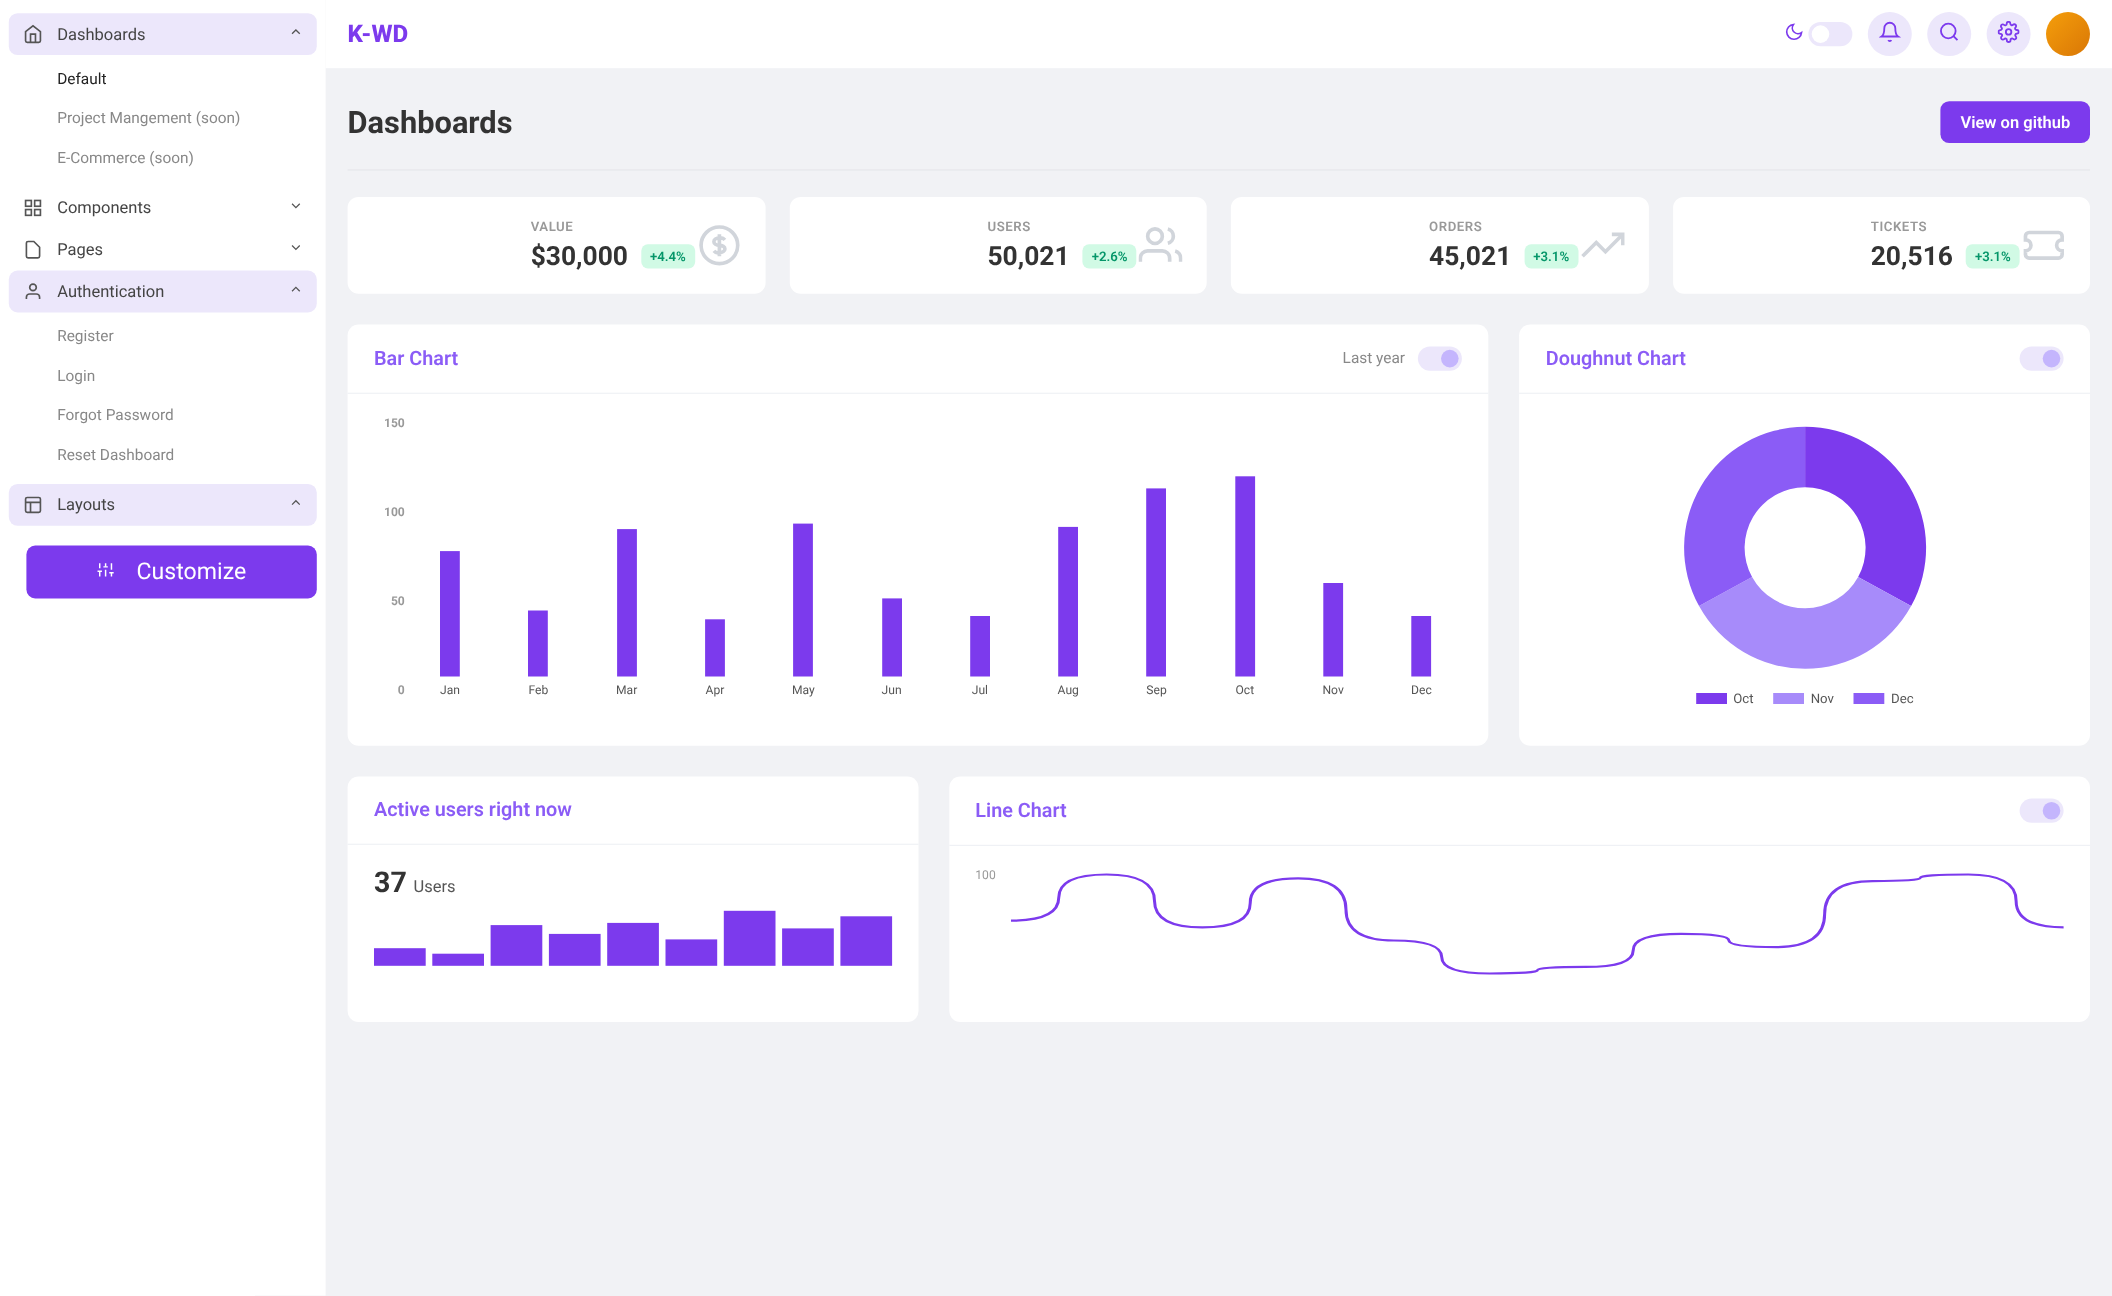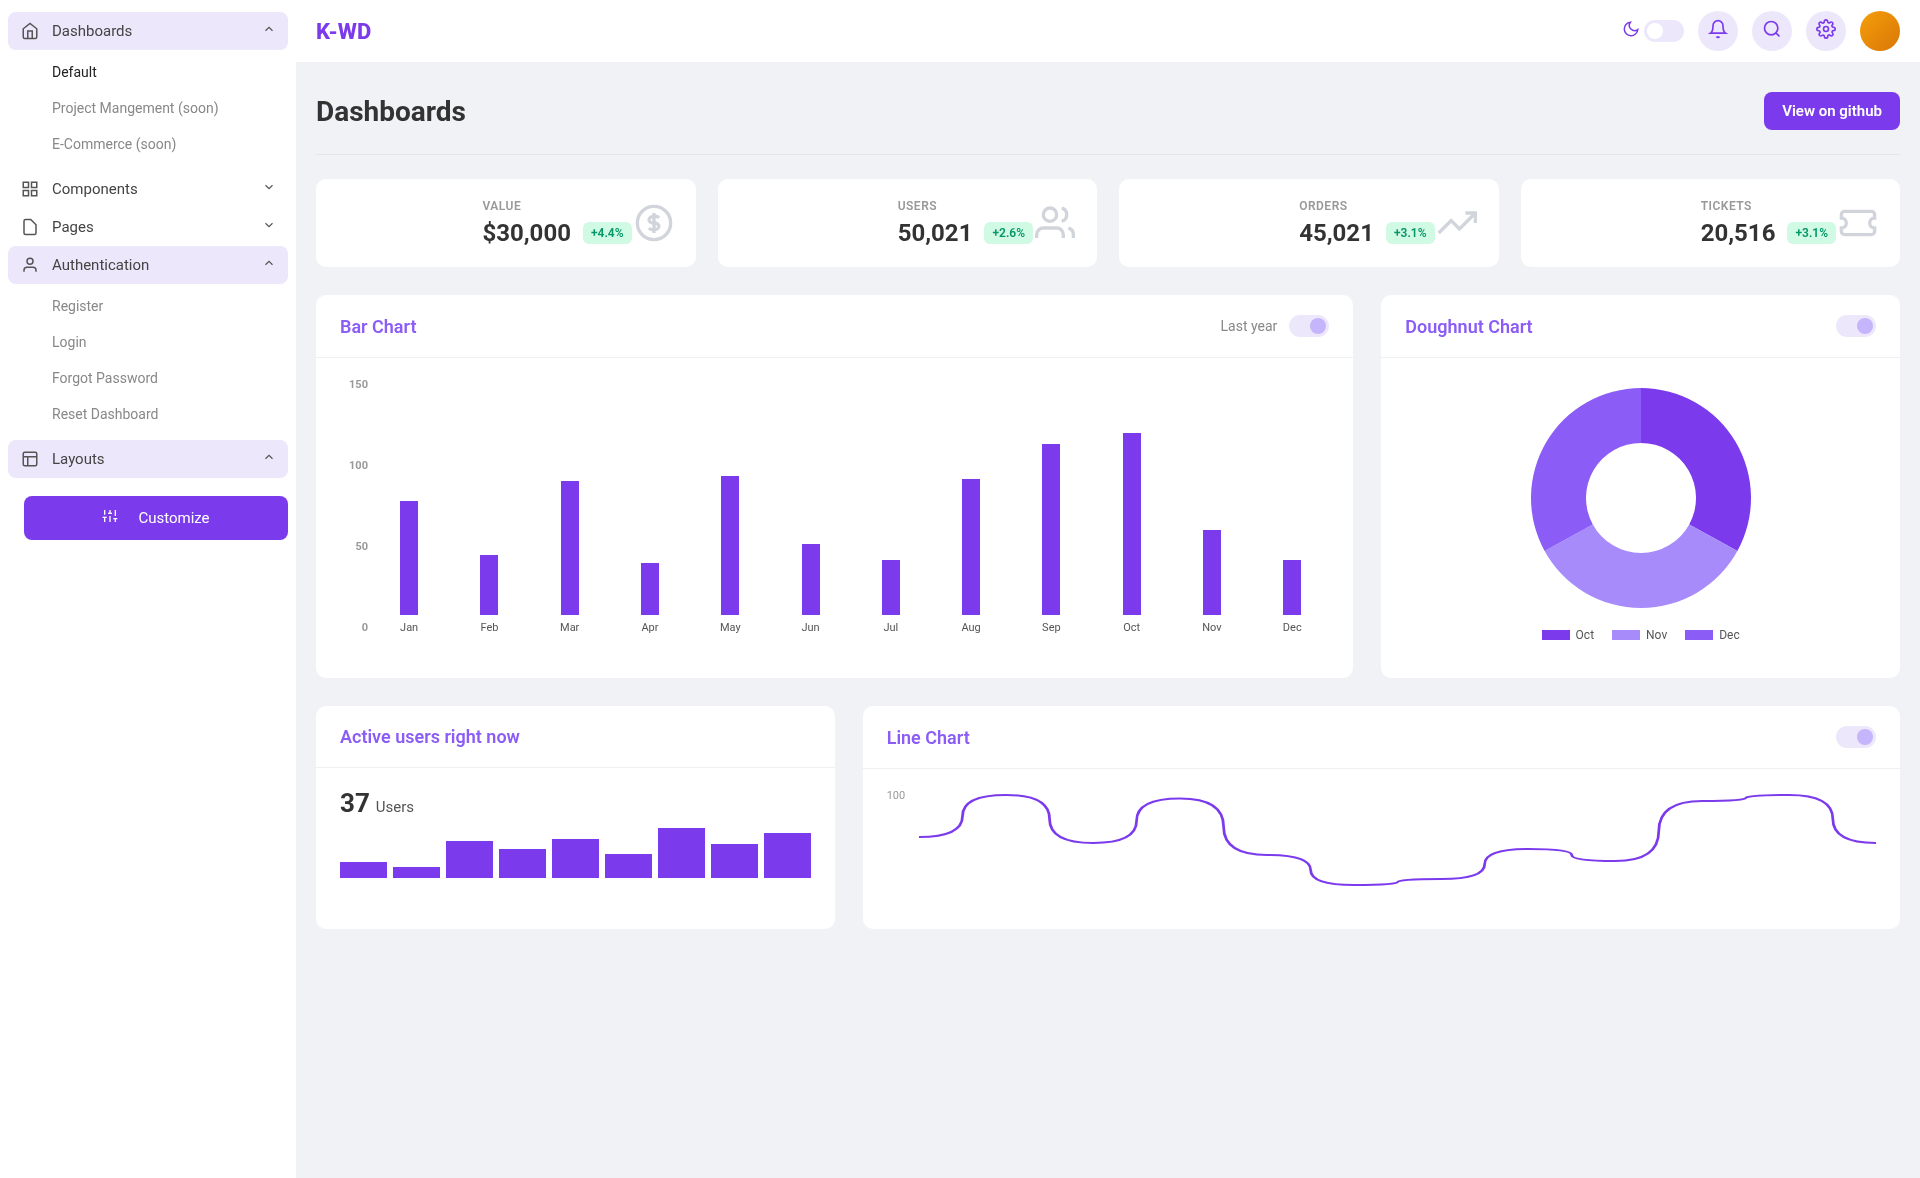--- a/index.html
+++ b/index.html
@@ -5,21 +5,21 @@
 * { margin:0; padding:0; box-sizing:border-box; font-family:-apple-system,BlinkMacSystemFont,"Segoe UI",Roboto,sans-serif; }
 body { background:#f1f2f5; color:#333; display:flex; min-height:100vh; }
 .sidebar { width:296px; background:#fff; padding:12px 8px; display:flex; flex-direction:column; }
 .nav-item { display:flex; align-items:center; padding:10px 12px; border-radius:8px; color:#444; font-size:15px; cursor:pointer; }
 .nav-item.expanded { background:#ece7fb; }
 .nav-item .icon { width:20px; margin-right:12px; display:flex; align-items:center; justify-content:center; }
 .nav-item .chev { margin-left:auto; }
 .sub-items { padding:4px 0 8px 0; }
 .sub-item { padding:10px 12px 10px 44px; color:#888; font-size:14px; cursor:pointer; }
 .sub-item.active { color:#222; }
-.customize-btn { margin-top:18px; display:flex; align-items:center; justify-content:center; gap:20px; padding:12px 0; background:#7c3aed; color:#fff; border:none; border-radius:8px; font-size:15px; cursor:pointer;margin-left:16px; }
+.customize-btn { margin-top:18px; display:flex; align-items:center; justify-content:center; gap:20px; padding:12px 0; background:#7c3aed; color:#fff; border:none; border-radius:8px; font-size:21px; cursor:pointer;margin-left:16px; }
 .main { flex:1; display:flex; flex-direction:column; }
 .topbar { height:62px; background:#fff; display:flex; align-items:center; padding:0 20px; }
 .brand { font-size:22px; font-weight:800; color:#7c3aed; }
 .topbar-right { margin-left:auto; display:flex; align-items:center; gap:14px; }
 .toggle { width:40px; height:22px; background:#ece7fb; border-radius:11px; position:relative; cursor:pointer; }
 .toggle .knob { position:absolute; width:16px; height:16px; background:#fff; border-radius:50%; top:3px; left:3px; }
 .icon-btn { width:40px; height:40px; border-radius:50%; background:#ece7fb; display:flex; align-items:center; justify-content:center; cursor:pointer; }
 .avatar { width:40px; height:40px; border-radius:50%; background:linear-gradient(135deg,#f59e0b,#d97706); cursor:pointer; }
 .content { padding:20px; }
 .page-header { display:flex; align-items:center; justify-content:space-between; padding:10px 0 24px 0; border-bottom:1px solid #e4e5ea; margin-bottom:24px; }

